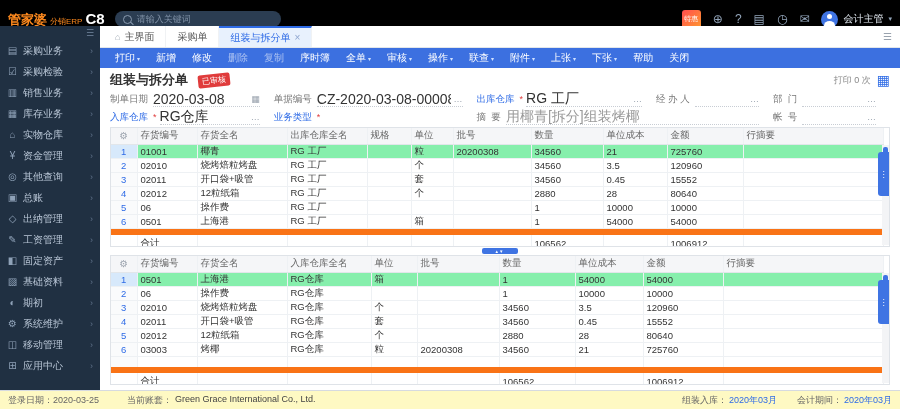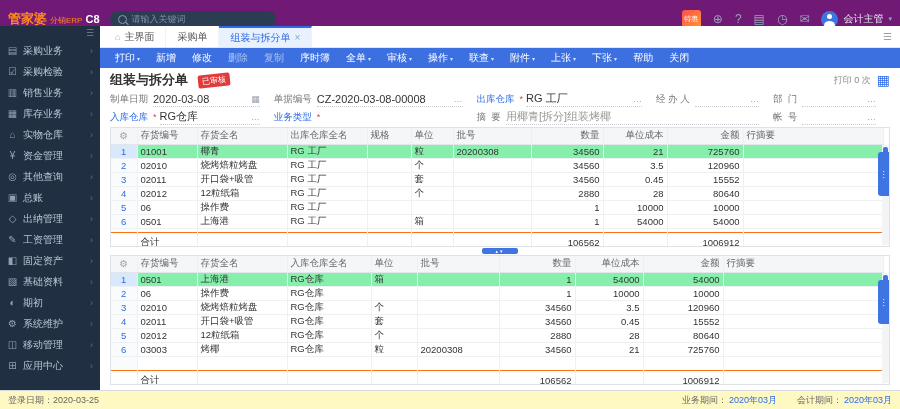--- a/index.html
+++ b/index.html
@@ -1,24 +1,24 @@
 <!DOCTYPE html>
 <html><head>
 <meta charset="utf-8">
 <style>
   html,body{margin:0;padding:0;}
   body{width:900px;height:409px;overflow:hidden;font-family:"Liberation Sans","DejaVu Sans",sans-serif;font-size:10px;background:#fff;}
   .screen{position:absolute;top:0;left:0;width:900px;height:409px;overflow:hidden;}
 
   
-  .topbar{position:absolute;top:0;left:0;right:0;height:38px;background:#701a75;display:flex;align-items:center;padding:0 8px;box-sizing:border-box;gap:10px;}
+  .topbar{position:absolute;top:0;left:0;right:0;height:38px;background:#000000;display:flex;align-items:center;padding:0 8px;box-sizing:border-box;gap:10px;}
   .logo{display:flex;align-items:baseline;gap:3px;white-space:nowrap;}
   .logo-main{color:#ff8a1e;font-weight:bold;font-size:13px;}
   .logo-sub{color:#ff8a1e;font-size:8px;}
-  .logo-ed{color:#fff;font-weight:bold;font-size:11px;}
+  .logo-ed{color:#fff;font-weight:bold;font-size:15px;}
   .search{width:150px;height:16px;background:#2b3d52;border-radius:8px;display:flex;align-items:center;gap:5px;padding:0 8px;cursor:text;}
   .mag{width:7px;height:7px;border:1px solid #8a9bb0;border-radius:50%;position:relative;flex-shrink:0;}
   .mag::after{content:"";position:absolute;width:4px;height:1px;background:#8a9bb0;transform:rotate(45deg);right:-3px;bottom:-1px;}
   .ph{color:#7f90a5;font-size:9px;}
   .tb-right{margin-left:auto;display:flex;align-items:center;gap:12px;}
   .promo{width:19px;height:19px;border-radius:3px;background:linear-gradient(135deg,#ff4d4f,#ff9a2e);color:#fff;font-size:7px;display:flex;align-items:center;justify-content:center;text-align:center;line-height:8px;cursor:pointer;}
   .tbi{color:#93a5ba;font-size:12px;cursor:pointer;line-height:1;}
   .user{display:flex;align-items:center;gap:5px;cursor:pointer;}
   .avatar{width:17px;height:17px;border-radius:50%;background:#3f74e3;position:relative;overflow:hidden;flex-shrink:0;}
   .avatar::before{content:"";position:absolute;top:3px;left:6px;width:5px;height:5px;border-radius:50%;background:#fff;}
@@ -57,45 +57,45 @@
   .title-right{margin-left:auto;display:flex;align-items:center;gap:6px;}
   .printinfo{color:#888;font-size:9px;}
   .qr{color:#2e6be6;font-size:14px;line-height:1;cursor:pointer;}
 
   .frow{display:flex;align-items:center;height:16px;margin-top:2px;}
   .field{display:flex;align-items:center;box-sizing:border-box;padding-right:14px;}
   .flabel{color:#777;font-size:9.5px;margin-right:5px;white-space:pre;flex-shrink:0;}
   .flabel.req{color:#2e6be6;}
   .star{color:#e03c3c;font-size:9px;margin-right:3px;flex-shrink:0;}
   .fval{flex:1;min-width:0;border-bottom:1px dotted #c8cdd4;height:14px;display:flex;align-items:center;justify-content:space-between;cursor:text;}
-  .fvtext{font-size:11px;color:#333;white-space:nowrap;overflow:hidden;}
+  .fvtext{font-size:14px;color:#333;white-space:nowrap;overflow:hidden;}
   .fvtext.hint{color:#999;text-align:right;}
   .ficon{color:#9aa3ae;font-size:9px;flex-shrink:0;margin-left:3px;cursor:pointer;}
   .w21{width:21%;} .w26{width:26%;} .w23{width:23%;} .w15{width:15%;} .w38{width:38%;}
 
   .morerow{height:12px;display:flex;align-items:center;gap:3px;color:#999;font-size:9px;margin-top:1px;}
   .morelink{cursor:pointer;display:flex;align-items:center;gap:2px;}
   .morecaret{font-size:6px;}
 
   
   .grid{position:relative;border:1px solid #dfe3e8;box-sizing:border-box;background:#fff;overflow:hidden;}
   .grid1{margin-top:2px;height:120px;}
   .grid2{height:130px;}
   table.g{border-collapse:collapse;table-layout:fixed;width:772px;}
   .g th,.g td{border-right:1px solid #eef1f4;border-bottom:1px solid #eef1f4;padding:0 3px;font-size:9.5px;white-space:nowrap;overflow:hidden;box-sizing:border-box;}
   .g thead th{background:#f5f6f8;color:#666;height:16px;font-weight:normal;text-align:left;border-bottom:1px solid #e2e6ea;}
   .g tbody td{height:14px;color:#333;background:#fff;}
   .g th.rn{text-align:center;color:#99a1ac;}
   .g td.rn{text-align:center;color:#2e6be6;background:#fafbfc;}
   .g tr.selected td{background:#86efac;}
   .g tr.selected td.rn{background:#d7e9fb;}
-  .g .num{text-align:right;}
+  .g .num{}
   .g tr.filler1 td{height:4px;border-bottom:none;}
   .g tr.filler2 td{height:14px;border-bottom:none;}
-  .g tr.total td{height:20px;border-top:1px solid #f97316;background:#fff;color:#333;}
+  .g tr.total td{height:20px;border-top:6px solid #f97316;background:#fff;color:#333;}
   .vscroll{position:absolute;top:17px;right:0;width:7px;bottom:1px;background:#f3f4f6;}
   .vthumb{position:absolute;top:2px;left:1px;width:5px;height:26px;background:#3f74e3;border-radius:2px;cursor:pointer;}
   .sidetab{position:absolute;right:0;top:24px;width:11px;height:44px;background:#3f74e3;color:#fff;border-radius:3px 0 0 3px;display:flex;align-items:center;justify-content:center;font-size:8px;cursor:pointer;}
   .splitter{height:8px;position:relative;}
   .splitgrip{position:absolute;left:50%;transform:translateX(-50%);top:1px;width:36px;height:6px;background:#3f74e3;border-radius:2px;color:#fff;font-size:5px;line-height:6px;text-align:center;letter-spacing:2px;cursor:row-resize;}
 
   
   .footer{position:absolute;bottom:0;left:0;right:0;height:19px;background:#fef9c3;border-top:1px solid #d6dae0;display:flex;align-items:center;padding:0 8px;box-sizing:border-box;font-size:9px;color:#666;gap:28px;}
   .f-acct{display:flex;gap:3px;}
   .f-acct-name{color:#444;}
@@ -651,23 +651,27 @@
             <div class="vthumb"></div>
           </div>
         <div class="sidetab">⋮</div>
       </div>
 
     </div>
   </div>
 
   <div class="footer">
     <span>登录日期：2020-03-25</span>
+    <span class="f-acct">
+      <span>当前账套：</span>
+      <span class="f-acct-name">Green Grace International Co., Ltd.</span>
+    </span>
     <span class="f-right">
       <span class="f-pair">
-          <span>业务期间：</span>
+          <span>组装入库：</span>
           <span class="f-val">2020年03月</span>
         </span>
       <span class="f-pair">
           <span>会计期间：</span>
           <span class="f-val">2020年03月</span>
         </span>
     </span>
   </div>
 
 </div>

